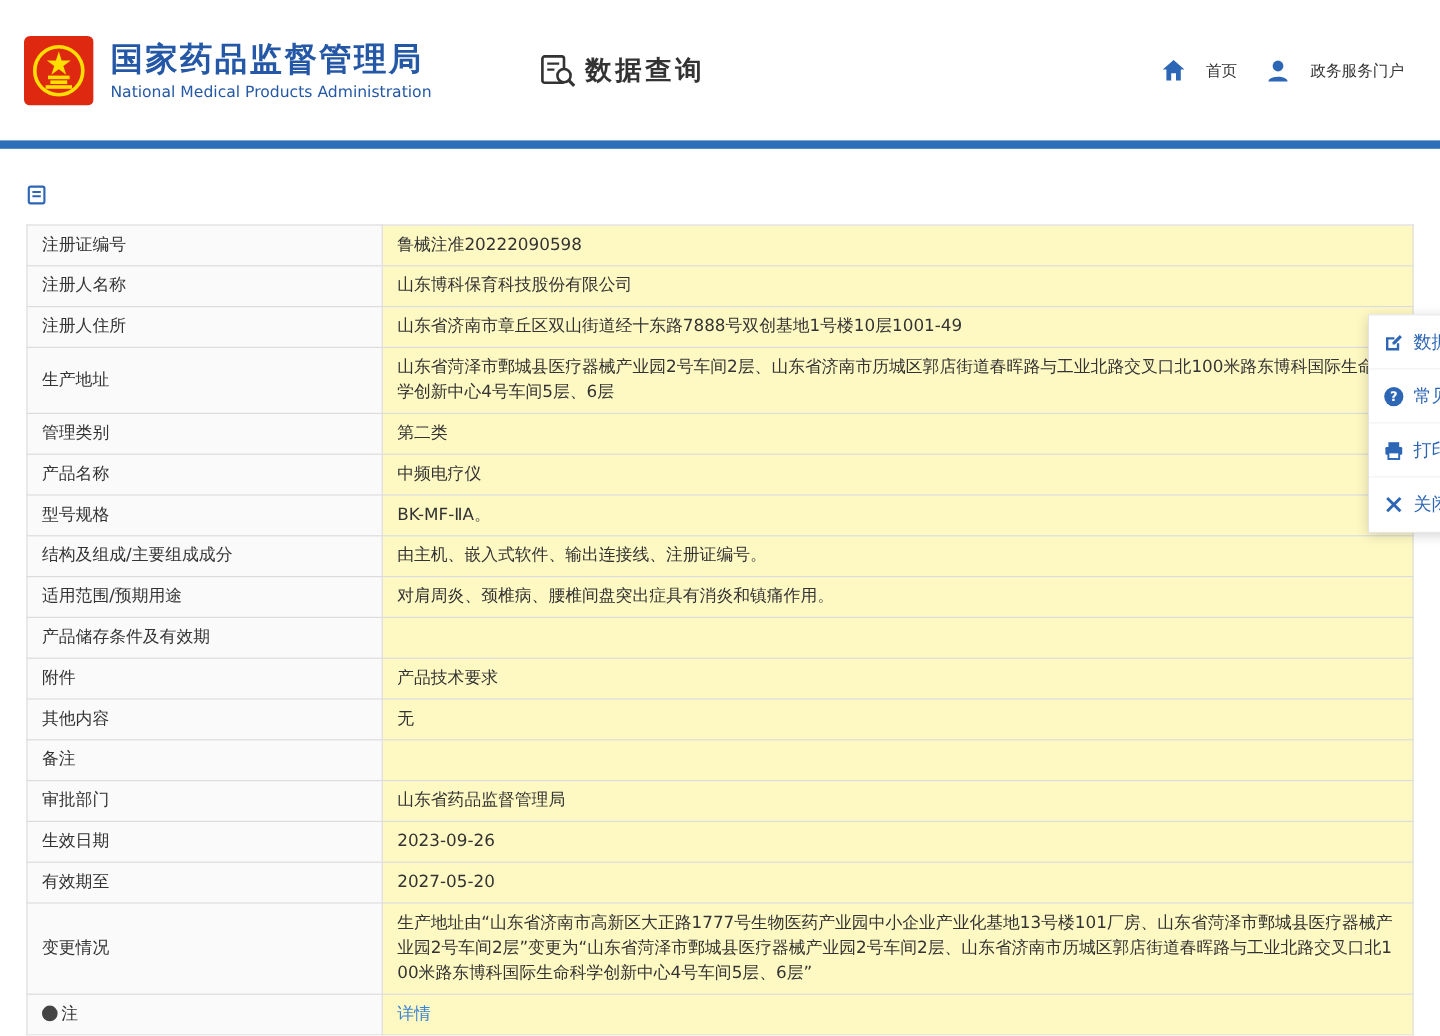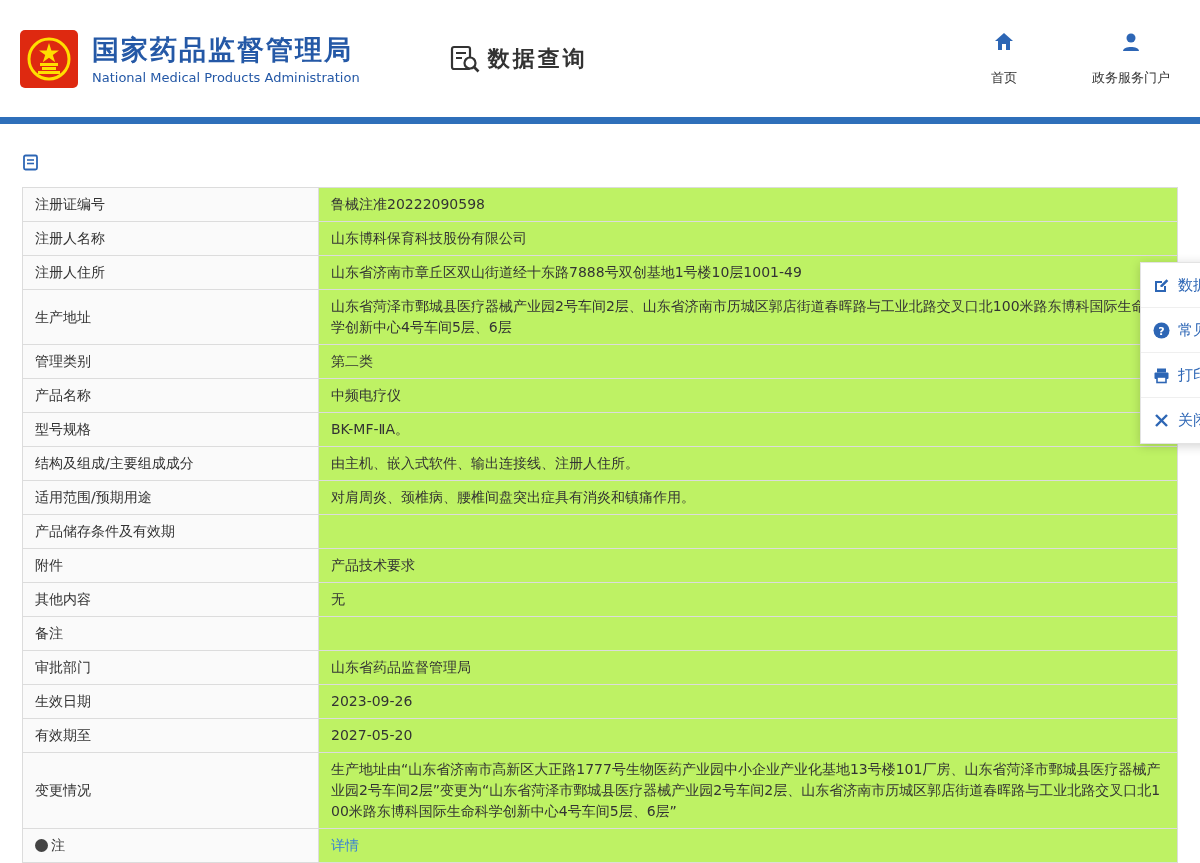--- a/index.html
+++ b/index.html
@@ -22,22 +22,22 @@
     color:#2458a6; font-size:27px; font-weight:bold; letter-spacing:2px;
     line-height:34px;
   }
   .org-en { color:#2458a6; font-size:13px; margin-top:3px; }
   .section-block {
     display:flex; align-items:center; margin-left:90px; gap:8px;
   }
   .section-title { font-size:22px; color:#333; letter-spacing:3px; font-weight:bold;}
   .header-spacer { flex:1; }
   .nav-item {
-    display:flex; flex-direction:column; align-items:center; gap:16px;
-    margin-left:75px; cursor:pointer;
+    display:flex; align-items:center; gap:16px;
+    margin-left:23px; cursor:pointer;
   }
   .nav-item .nav-label { font-size:13px; color:#333; }
 
   
   .blue-bar { height:7px; background:#2e6fba; width:100%; }
 
   
   .content { padding:30px 22px 0 22px; }
   .page-title-row {
     display:flex; align-items:center; gap:7px; margin-bottom:16px;
@@ -48,21 +48,21 @@
   table.info-table {
     width:100%; border-collapse:collapse; table-layout:fixed;
   }
   table.info-table td {
     border:1px solid #dcdcdc; font-size:14px; line-height:21px;
     padding:6px 12px; vertical-align:middle; word-break:break-all;
   }
   td.label-cell {
     width:296px; text-align:left; background:#fafafa; color:#333;
   }
-  td.value-cell { text-align:left; background:#bef264; color:#333; }
+  td.value-cell { text-align:left; background:#fef9c3; color:#333; }
   a.detail-link { color:#3b82d4; text-decoration:none; cursor:pointer; }
   .bullet {
     display:inline-block; width:13px; height:13px; border-radius:50%;
     background:#444; vertical-align:-2px; margin-right:3px;
   }
 
   
   .side-panel {
     position:absolute; top:262px; left:1140px; width:160px;
     background:#fff; border:1px solid #e3e3e3;
@@ -158,21 +158,21 @@
         <tr>
           <td class="label-cell">产品名称</td>
           <td class="value-cell">中频电疗仪</td>
         </tr>
         <tr>
           <td class="label-cell">型号规格</td>
           <td class="value-cell">BK-MF-ⅡA。</td>
         </tr>
         <tr>
           <td class="label-cell">结构及组成/主要组成成分</td>
-          <td class="value-cell">由主机、嵌入式软件、输出连接线、注册人住所。</td>
+          <td class="value-cell">由主机、嵌入式软件、输出连接线、注册证编号。</td>
         </tr>
         <tr>
           <td class="label-cell">适用范围/预期用途</td>
           <td class="value-cell">对肩周炎、颈椎病、腰椎间盘突出症具有消炎和镇痛作用。</td>
         </tr>
         <tr>
           <td class="label-cell">产品储存条件及有效期</td>
           <td class="value-cell"></td>
         </tr>
         <tr>

